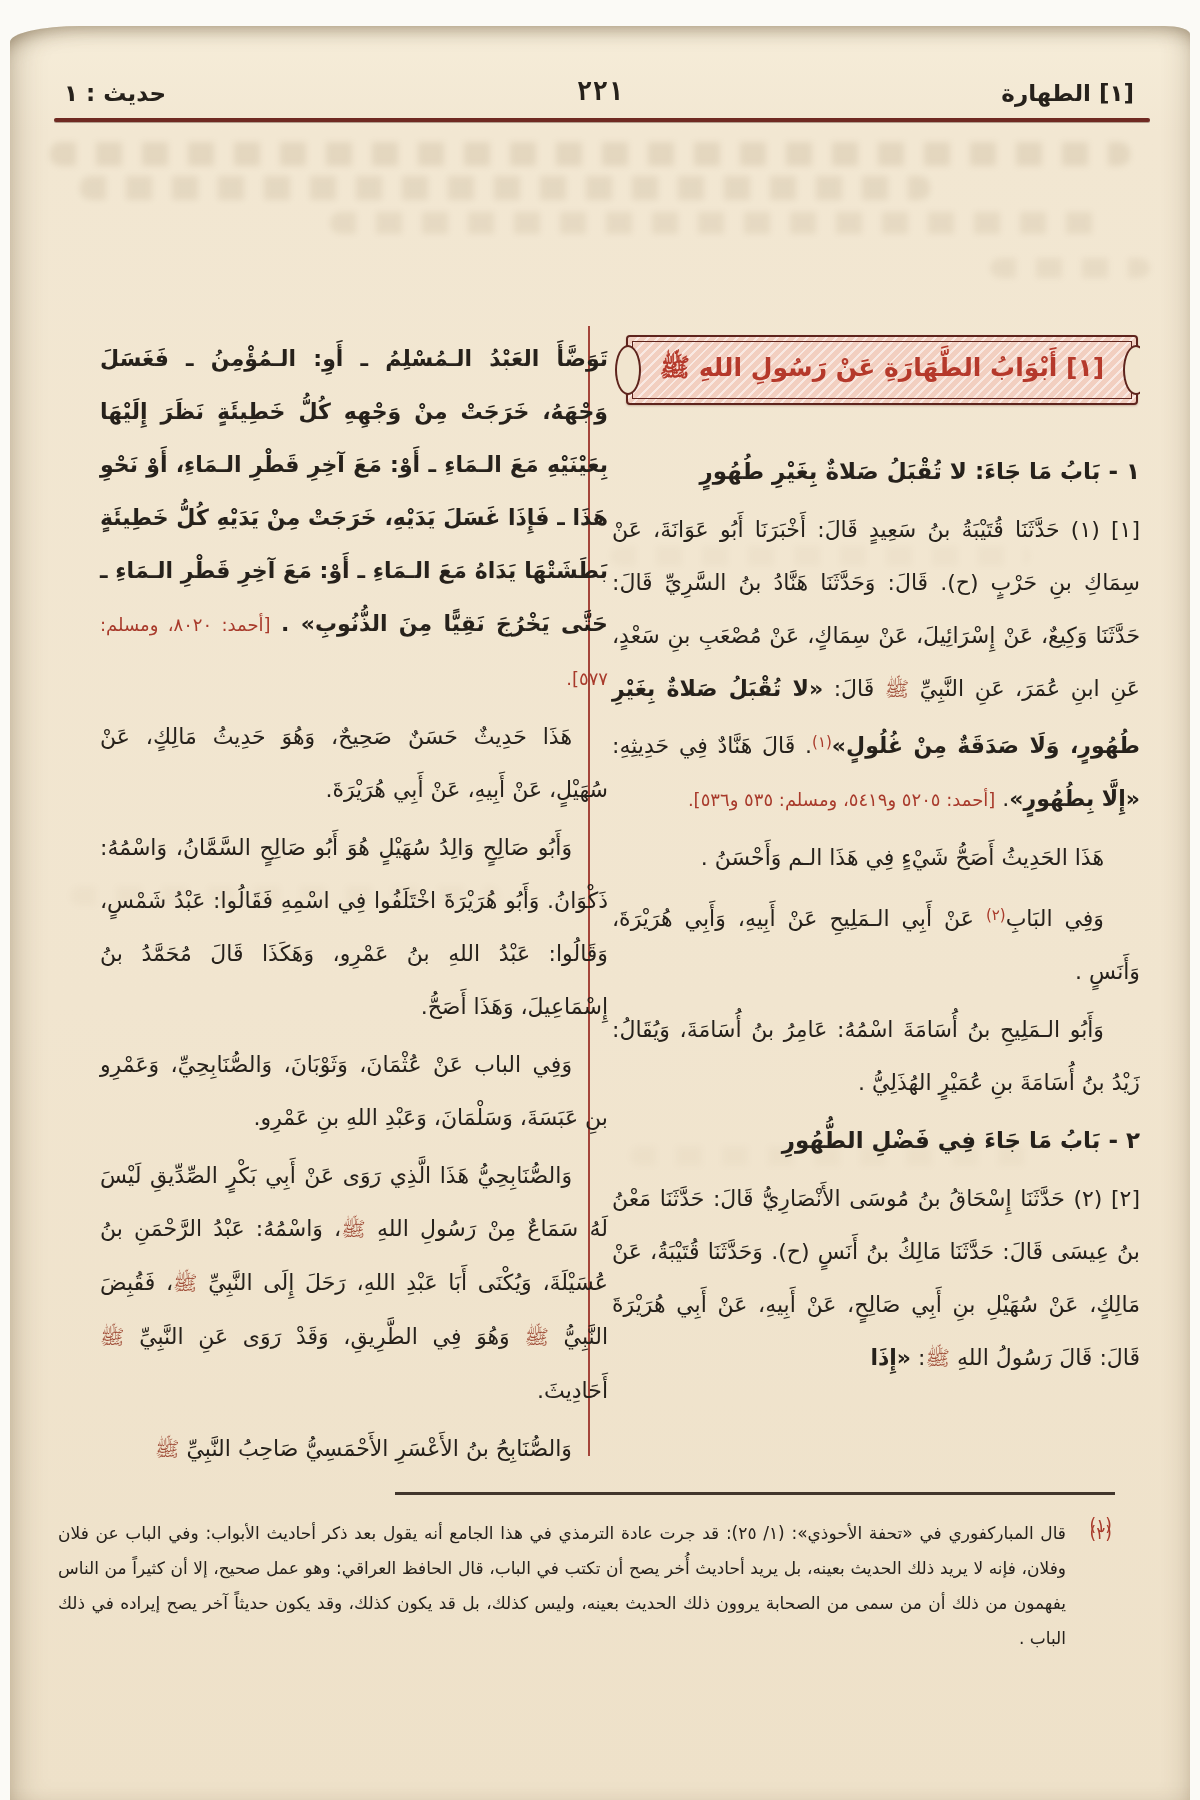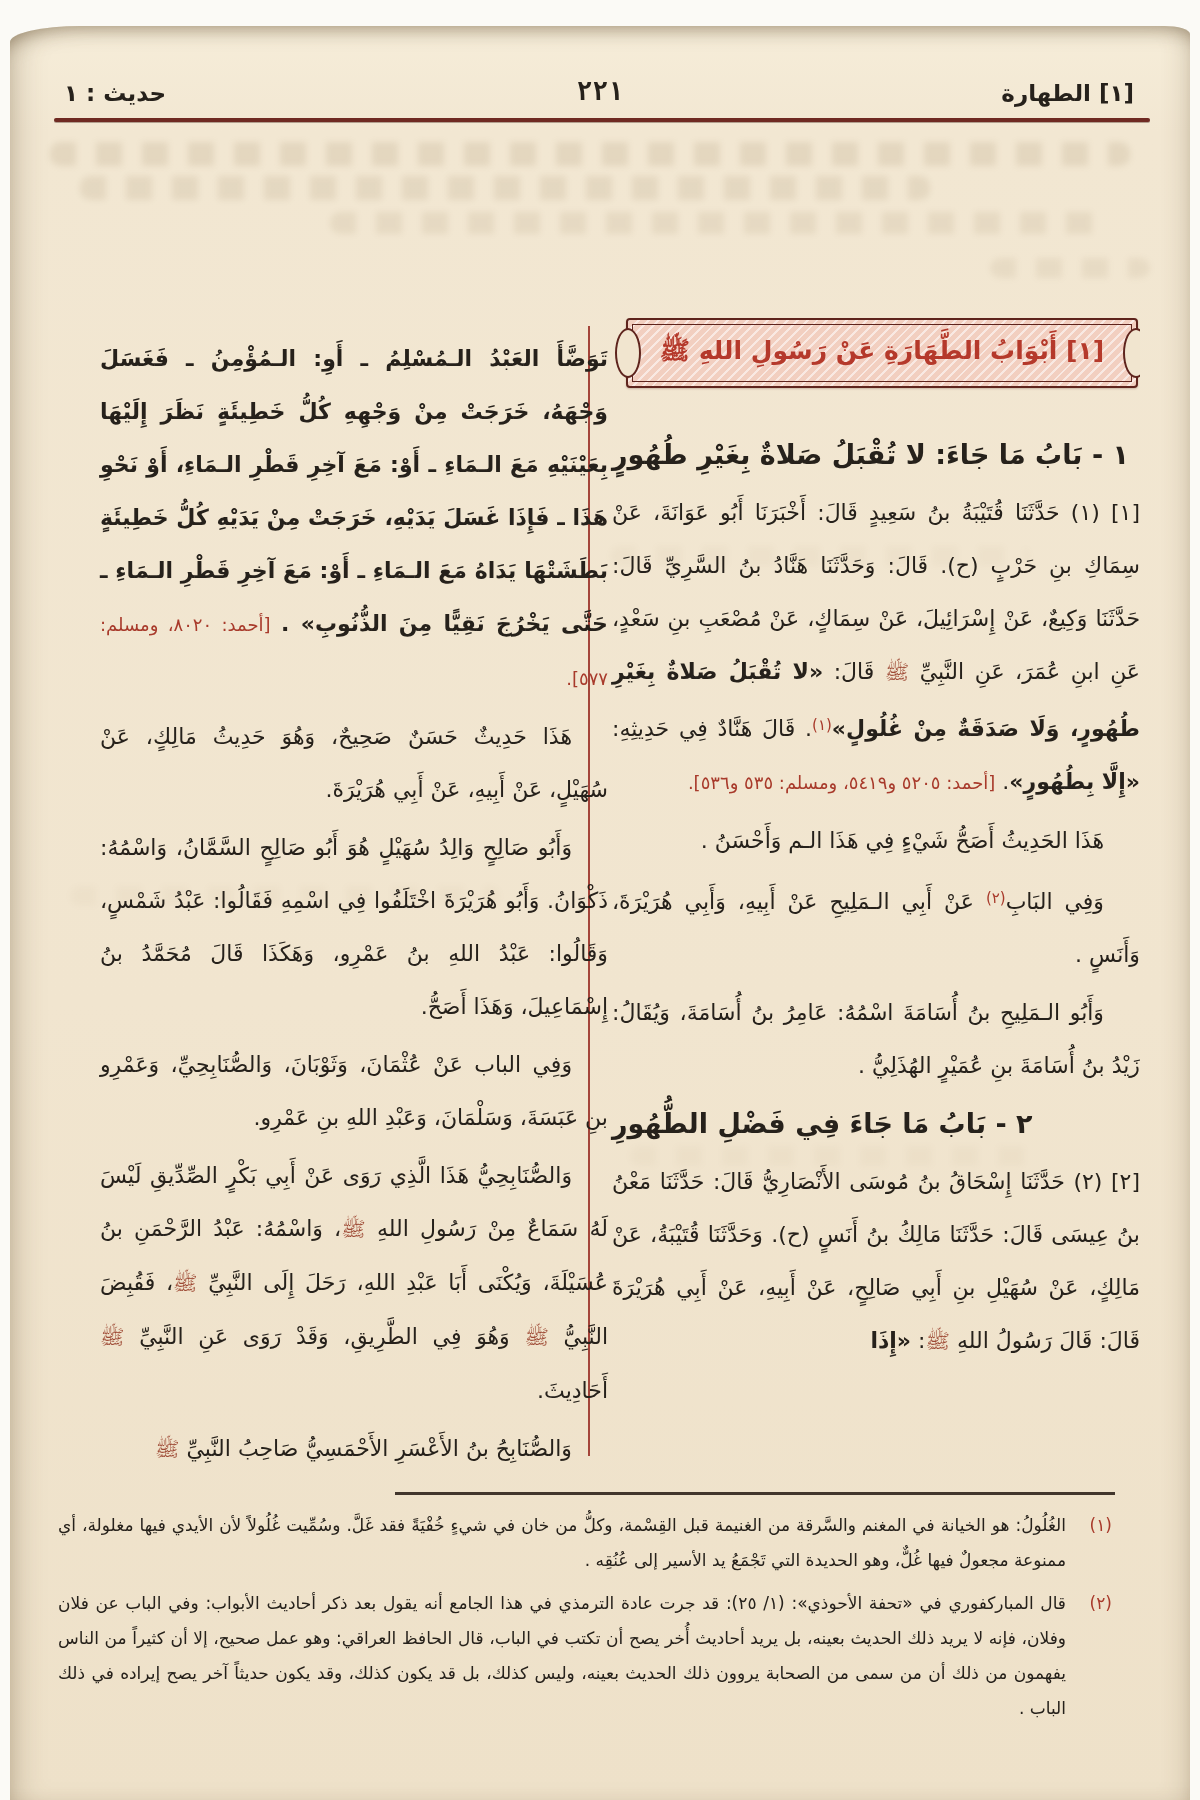--- a/index.html
+++ b/index.html
@@ -26,26 +26,26 @@
   .hdr-left{position:absolute;left:6px;top:0;}
   .hdr-rule{position:absolute;top:92px;left:44px;right:40px;height:4px;background:#6f2a22;border-radius:2px;box-shadow:0 1px 0 rgba(60,25,18,.35);}
   
   .ghost{position:absolute;pointer-events:none;filter:blur(3px);border-radius:10px;
     background:repeating-linear-gradient(90deg, rgba(148,124,86,.30) 0 26px, rgba(148,124,86,0) 26px 46px);}
   
   .basmala{position:absolute;top:218px;left:530px;width:520px;text-align:center;font-size:27px;color:#33291f;}
   
   .cols{position:absolute;top:292px;left:50px;width:1080px;height:1172px;overflow:hidden;}
   .col{position:absolute;top:0;}
-  .col-right{right:0;width:528px;top:0;}
+  .col-right{right:0;width:528px;top:17px;}
   .col-left{left:0;width:508px;top:14px;margin-left:40px;}
   .vdivider{position:absolute;left:528px;top:8px;height:1130px;width:2px;background:#a4453a;}
   .para{font-size:22px;line-height:53px;text-align:justify;margin:0 0 5px;text-indent:36px;}
   .para.no-indent{text-indent:0;}
-  .bab{font-size:27px;font-weight:bold;text-align:left;margin:2px 0 5px;line-height:53px;}
+  .bab{font-size:23px;font-weight:bold;text-align:right;margin:2px 0 5px;line-height:53px;}
   .seg-b{font-weight:bold;}
   .seg-red{color:#a83a2b;font-size:18px;}
   .seg-sup{color:#a83a2b;font-size:15px;vertical-align:6px;}
   .seg-saw{color:#9e4a35;font-size:.92em;}
   
   .chapter-box{
     position:relative;height:66px;margin:0 2px 40px 14px;
     border:2px solid #5e241d;border-radius:4px;
     outline:1px solid #5e241d;outline-offset:-7px;
     background:
@@ -113,21 +113,20 @@
         <p class="para"><span>وَفِي الباب عَنْ عُثْمَانَ، وَثَوْبَانَ، وَالصُّنَابِحِيِّ، وَعَمْرِو بنِ عَبَسَةَ، وَسَلْمَانَ، وَعَبْدِ اللهِ بنِ عَمْرِو.</span></p>
         <p class="para"><span>وَالصُّنَابِحِيُّ هَذَا الَّذِي رَوَى عَنْ أَبِي بَكْرٍ الصِّدِّيقِ لَيْسَ لَهُ سَمَاعٌ مِنْ رَسُولِ اللهِ </span><span class="seg-saw">ﷺ</span><span>، وَاسْمُهُ: عَبْدُ الرَّحْمَنِ بنُ عُسَيْلَةَ، وَيُكْنَى أَبَا عَبْدِ اللهِ، رَحَلَ إِلَى النَّبِيِّ </span><span class="seg-saw">ﷺ</span><span>، فَقُبِضَ النَّبِيُّ </span><span class="seg-saw">ﷺ</span><span> وَهُوَ فِي الطَّرِيقِ، وَقَدْ رَوَى عَنِ النَّبِيِّ </span><span class="seg-saw">ﷺ</span><span> أَحَادِيثَ.</span></p>
         <p class="para"><span>وَالصُّنَابِحُ بنُ الأَعْسَرِ الأَحْمَسِيُّ صَاحِبُ النَّبِيِّ </span><span class="seg-saw">ﷺ</span></p>
       </div>
     </div>
 
     <div class="fn-sep"></div>
     <div class="footnotes">
       <div class="fn">
         <span class="fn-num">(١)</span>
-        <span>الغُلُولُ: هو الخيانة في المغنم والسَّرقة من الغنيمة قبل القِسْمة، وكلُّ من خان في شيءٍ خُفْيَةً فقد غَلَّ. وسُمِّيت غُلُولاً لأن الأيدي فيها مغلولة، أي ممنوعة مجعولٌ فيها غُلٌّ، وهو الحديدة التي تَجْمَعُ يد الأسير إلى عُنُقِه .</span>
       </div>
       <div class="fn">
         <span class="fn-num">(٢)</span>
         <span>قال المباركفوري في «تحفة الأحوذي»: (١/ ٢٥): قد جرت عادة الترمذي في هذا الجامع أنه يقول بعد ذكر أحاديث الأبواب: وفي الباب عن فلان وفلان، فإنه لا يريد ذلك الحديث بعينه، بل يريد أحاديث أُخر يصح أن تكتب في الباب، قال الحافظ العراقي: وهو عمل صحيح، إلا أن كثيراً من الناس يفهمون من ذلك أن من سمى من الصحابة يروون ذلك الحديث بعينه، وليس كذلك، بل قد يكون كذلك، وقد يكون حديثاً آخر يصح إيراده في ذلك الباب .</span>
       </div>
     </div>
 
   </div>
 </div>
 

